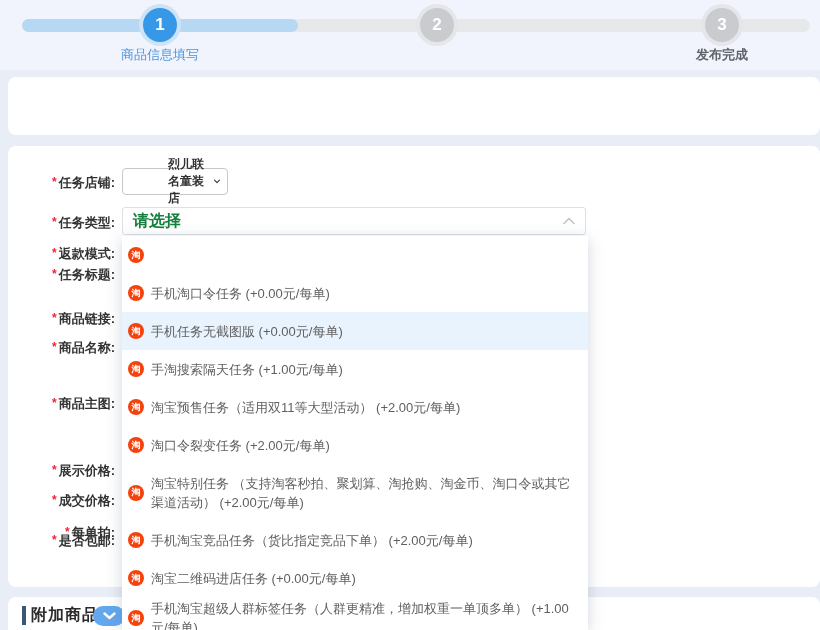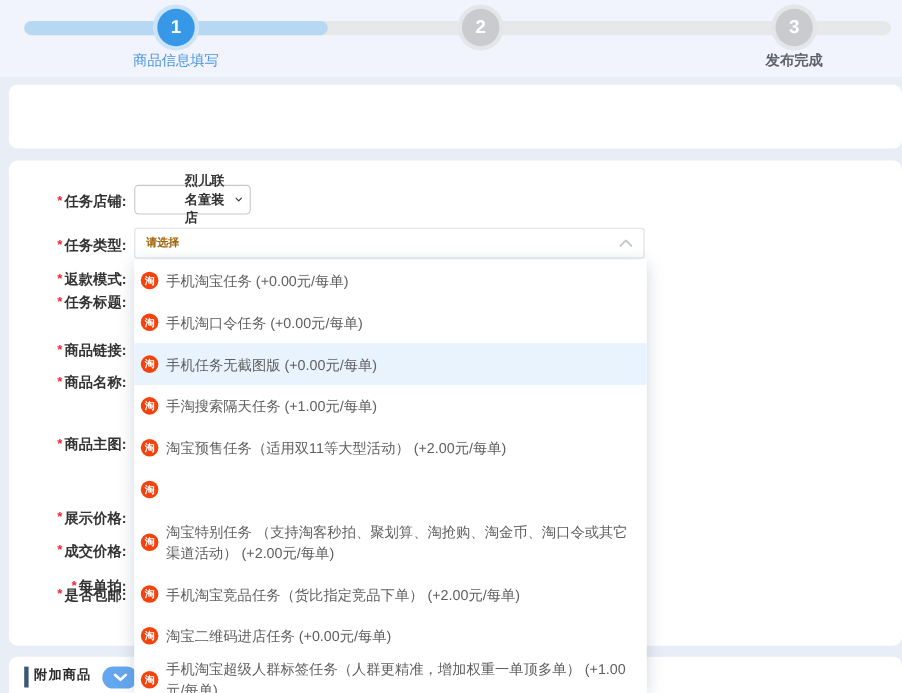--- a/index.html
+++ b/index.html
@@ -57,21 +57,21 @@
     padding: 0 7px; cursor: pointer;
   }
   .shop-select .val { font-size: 12px; font-weight: 600; color: #333; }
 
   .type-input {
     position: absolute; left: 122px; top: 207px; width: 464px; height: 28px;
     border: 1px solid #dcdfe6; border-radius: 3px; background: #fff;
     display: flex; align-items: center; justify-content: space-between;
     padding: 0 10px; cursor: pointer;
   }
-  .type-input .val { font-size: 10px; font-weight: 600; color: #a16207; }
+  .type-input .val { font-size: 16px; font-weight: 600; color: #15803d; }
 
   
   .dropdown {
     position: absolute; left: 122px; top: 236px; width: 466px; height: 394px;
     background: #fff; box-shadow: 0 3px 14px rgba(90, 110, 140, 0.28);
     z-index: 6; overflow: hidden;
   }
   .opt {
     display: flex; align-items: center; min-height: 38px;
     padding: 2px 12px 2px 6px; font-size: 13px; color: #5f5f5f; cursor: pointer;
@@ -80,21 +80,21 @@
   .opt.tall { min-height: 57px; }
   .ticon {
     flex: 0 0 16px; width: 16px; height: 16px; border-radius: 50%;
     background: #f5420d; color: #fff; font-size: 9px; font-weight: bold;
     display: flex; align-items: center; justify-content: center; margin-right: 7px;
   }
   .otext { line-height: 19px; }
 
   
   .extra-bar { position: absolute; left: 14px; top: 9px; width: 4px; height: 19px; background: #3a5775; }
-  .extra-title { position: absolute; left: 23px; top: 8px; font-size: 12px; font-weight: bold; color: #2b2b2b; letter-spacing: 1px; }
+  .extra-title { position: absolute; left: 23px; top: 8px; font-size: 16px; font-weight: bold; color: #2b2b2b; letter-spacing: 1px; }
   .extra-pill {
     position: absolute; left: 85px; top: 9px; width: 32px; height: 20px;
     border-radius: 10px; background: #63a7ef; display: flex; align-items: center; justify-content: center;
     cursor: pointer;
   }
 </style>
 </head>
 <body>
 
 <div class="screen">
@@ -192,40 +192,40 @@
     <div class="extra-pill">
       <svg width="13" height="8" viewBox="0 0 13 8">
         <polyline points="1.5,1.5 6.5,6 11.5,1.5" fill="none" stroke="#fff" stroke-width="2.4" stroke-linecap="round" stroke-linejoin="round"></polyline>
       </svg>
     </div>
   </div>
 
   <div class="dropdown">
     <div class="opt">
       <span class="ticon">淘</span>
-      <span class="otext">手机淘宝任务 (+0.00元/每单)</span>
     </div>
     <div class="opt">
       <span class="ticon">淘</span>
       <span class="otext">手机淘口令任务 (+0.00元/每单)</span>
     </div>
     <div class="opt hl">
       <span class="ticon">淘</span>
       <span class="otext">手机任务无截图版 (+0.00元/每单)</span>
     </div>
     <div class="opt">
       <span class="ticon">淘</span>
       <span class="otext">手淘搜索隔天任务 (+1.00元/每单)</span>
     </div>
     <div class="opt">
       <span class="ticon">淘</span>
       <span class="otext">淘宝预售任务（适用双11等大型活动） (+2.00元/每单)</span>
     </div>
     <div class="opt">
       <span class="ticon">淘</span>
+      <span class="otext">淘口令裂变任务 (+2.00元/每单)</span>
     </div>
     <div class="opt tall">
       <span class="ticon">淘</span>
       <span class="otext">淘宝特别任务 （支持淘客秒拍、聚划算、淘抢购、淘金币、淘口令或其它渠道活动） (+2.00元/每单)</span>
     </div>
     <div class="opt">
       <span class="ticon">淘</span>
       <span class="otext">手机淘宝竞品任务（货比指定竞品下单） (+2.00元/每单)</span>
     </div>
     <div class="opt">

